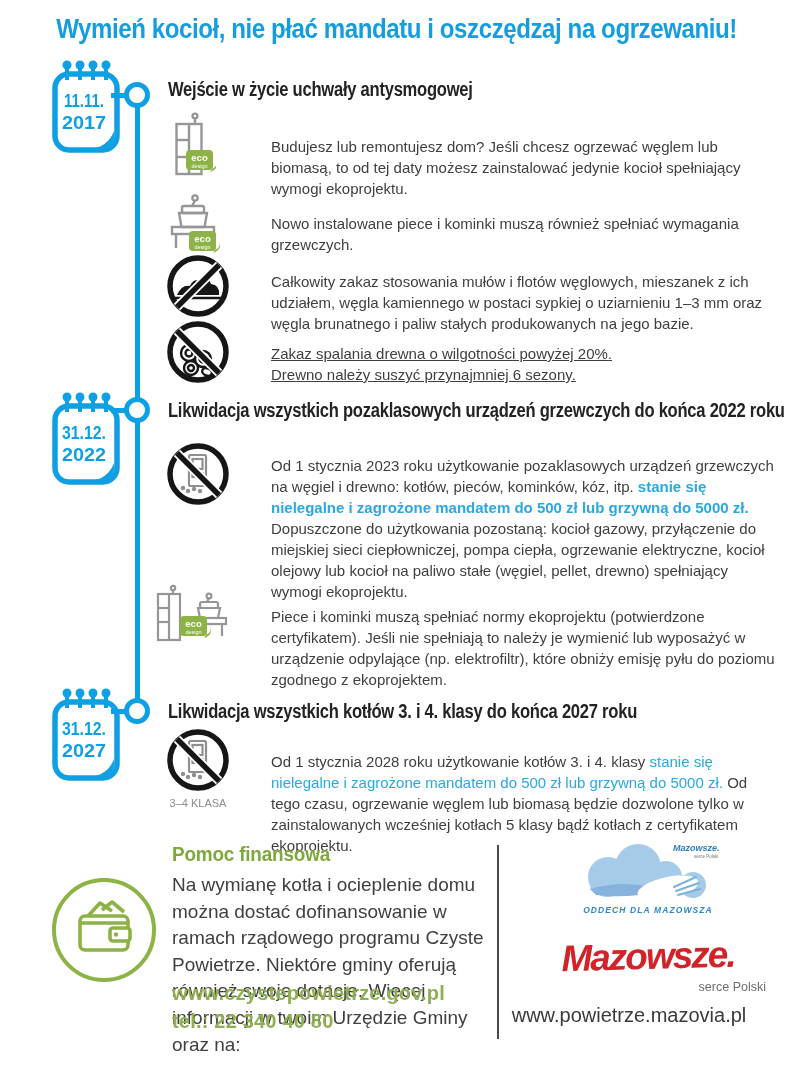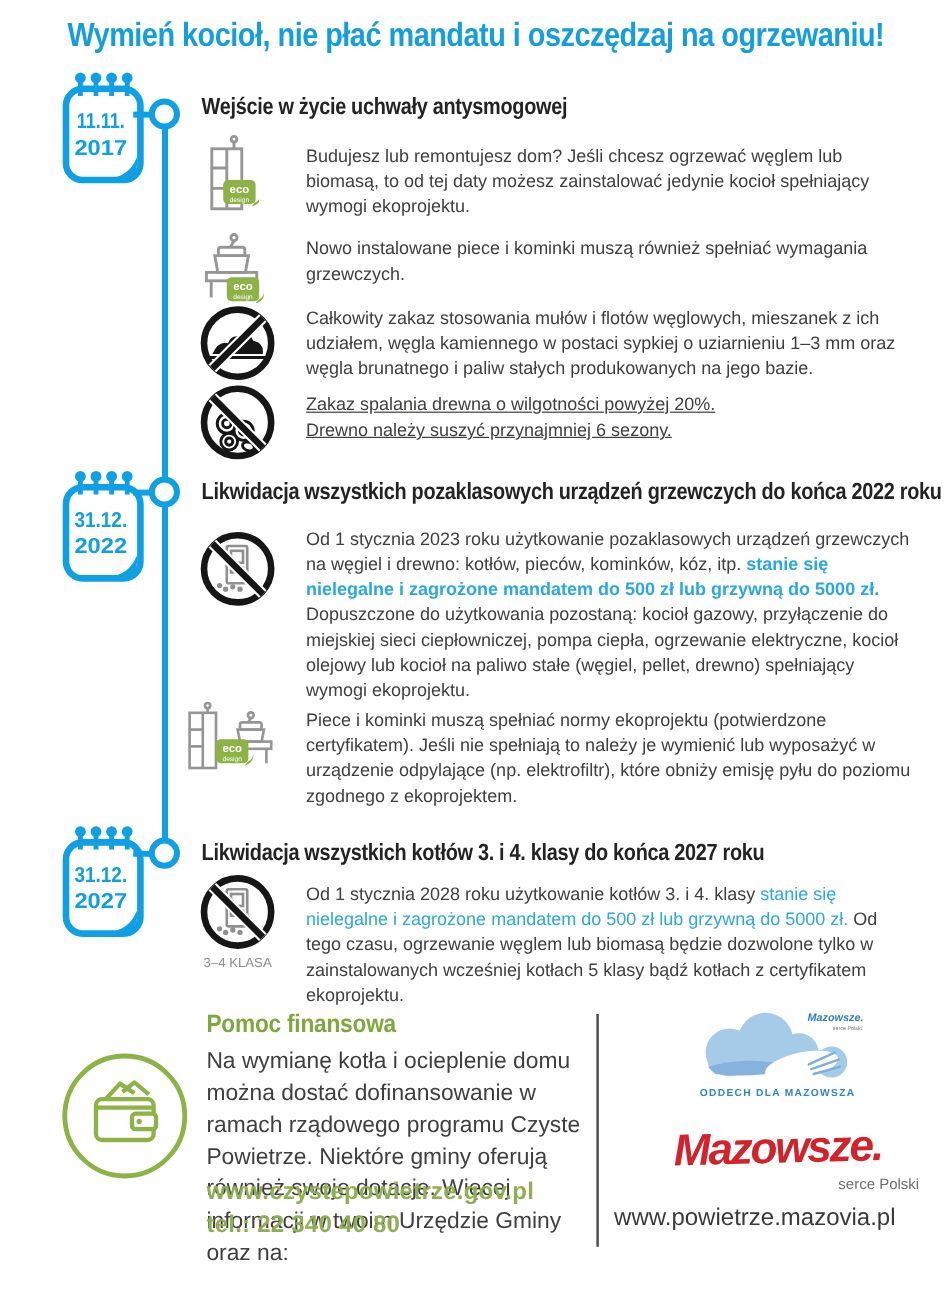--- a/index.html
+++ b/index.html
@@ -12,37 +12,37 @@
     transform:scaleX(0.86);}
 
   .tl-line{left:135px;top:95px;width:5px;height:616px;background:#0fa0e4;}
   .tl-node{width:26px;height:26px;box-sizing:border-box;border:5.5px solid #0fa0e4;
     border-radius:50%;background:#fff;left:124px;}
   .tl-connector{height:5px;width:17px;background:#0fa0e4;left:111px;}
 
   .sec-h{left:168px;line-height:24px;white-space:nowrap;font-size:19.5px;font-weight:bold;
     color:#232323;letter-spacing:-0.3px;transform:scaleX(0.85);transform-origin:0 50%;}
 
-  .para{left:255px;width:508px;font-size:15px;line-height:1.4;color:#3f3f3e;margin:0;}
+  .para{left:255px;width:508px;font-size:15px;line-height:1.4;color:#3f3f3e;margin:16px;}
   .hl{color:#29a8e2;font-weight:bold;}
   .hl-reg{color:#29a8e2;font-weight:normal;}
   .block{display:block;text-decoration:underline;}
 
   .icon-caption{left:152px;width:92px;text-align:center;font-size:11px;color:#8c8c8c;}
 
   .fin-h{left:172px;top:842px;font-size:21px;font-weight:bold;color:#7fa83c;
     white-space:nowrap;letter-spacing:-0.2px;transform:scaleX(0.9);transform-origin:0 50%;}
   .fin-body{left:172px;top:872px;width:318px;font-size:19px;line-height:1.4;margin:0;}
   .fin-link{left:172px;font-size:20px;font-weight:bold;color:#8fb052;text-decoration:none;
     letter-spacing:0.2px;white-space:nowrap;display:block;}
 
   .divider{left:497px;top:845px;width:2px;height:194px;background:#4a4a4a;}
 
   .breath-caption{left:515px;top:905px;width:266px;text-align:center;font-size:8.5px;
-    font-weight:bold;letter-spacing:1.1px;color:#2f86c8;}
+    font-weight:bold;letter-spacing:1.1px;color:#2f86c8;font-style:italic;}
   .mazowsze-logo{left:515px;top:936px;width:266px;text-align:center;font-size:37px;
     font-weight:bold;font-style:italic;letter-spacing:-2px;color:#d2232a;transform:rotate(-1.5deg);}
   .mazowsze-tagline{left:520px;top:980px;width:246px;text-align:right;font-size:12.5px;color:#6d6e71;}
   .footer-url{left:497px;top:1004px;width:264px;text-align:center;font-size:20px;color:#3a3a39;
     text-decoration:none;display:block;}
 
   svg text{font-family:"Liberation Sans",sans-serif;}
 </style>
 </head>
 <body>

